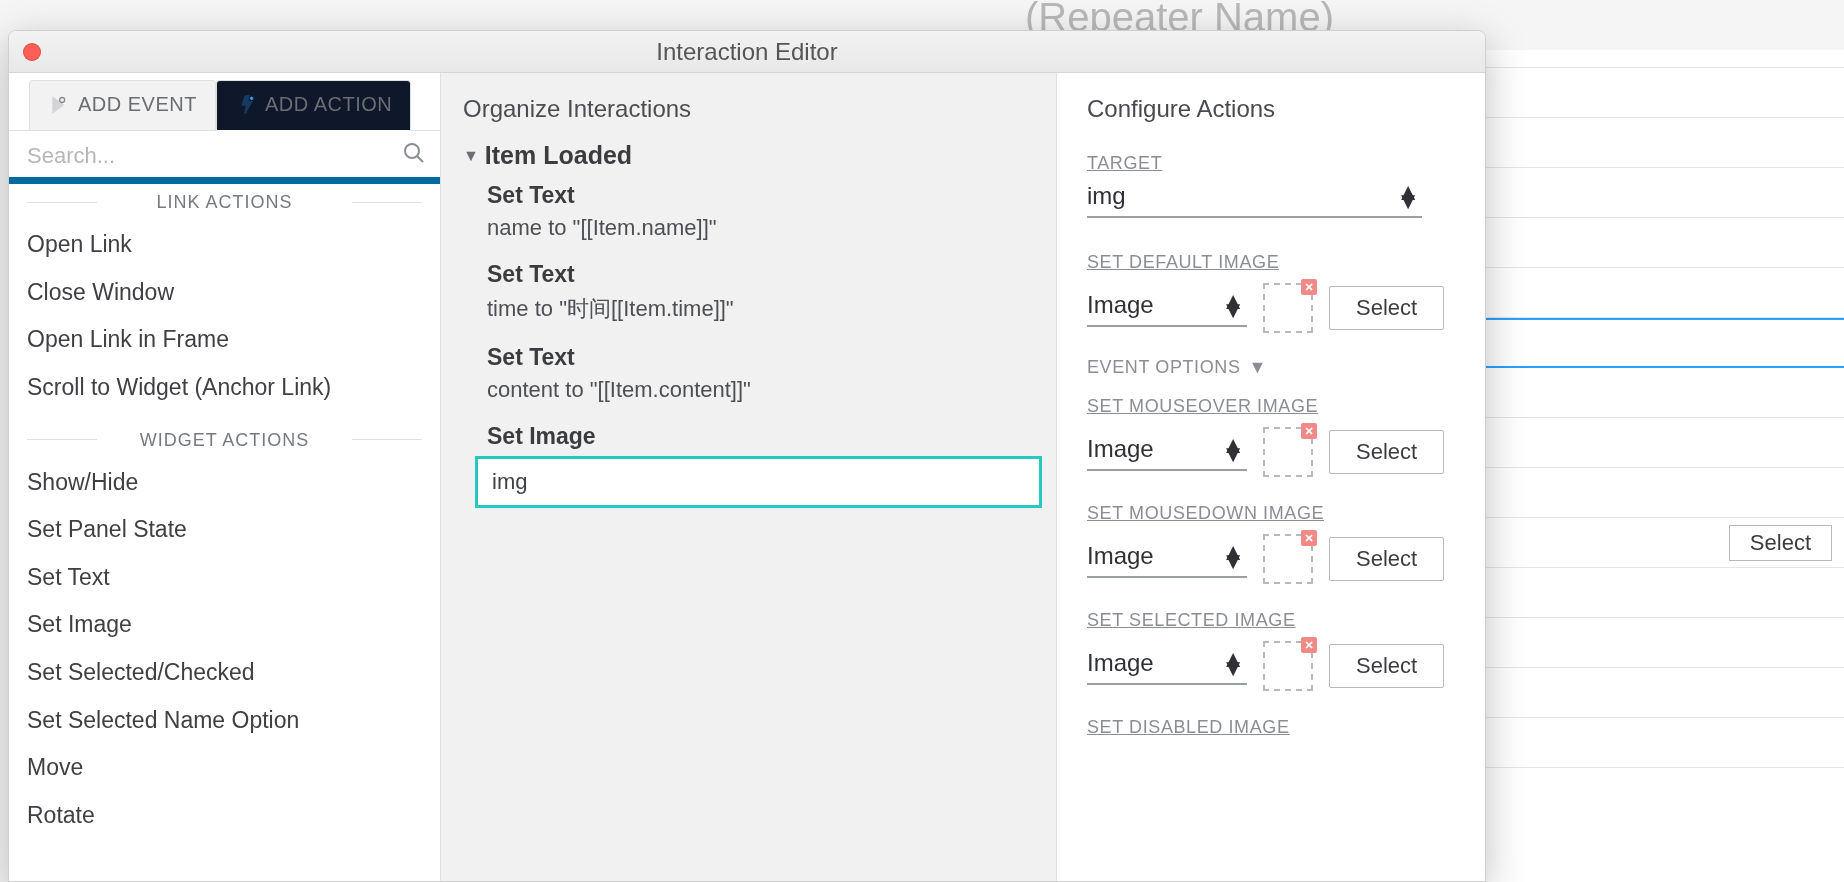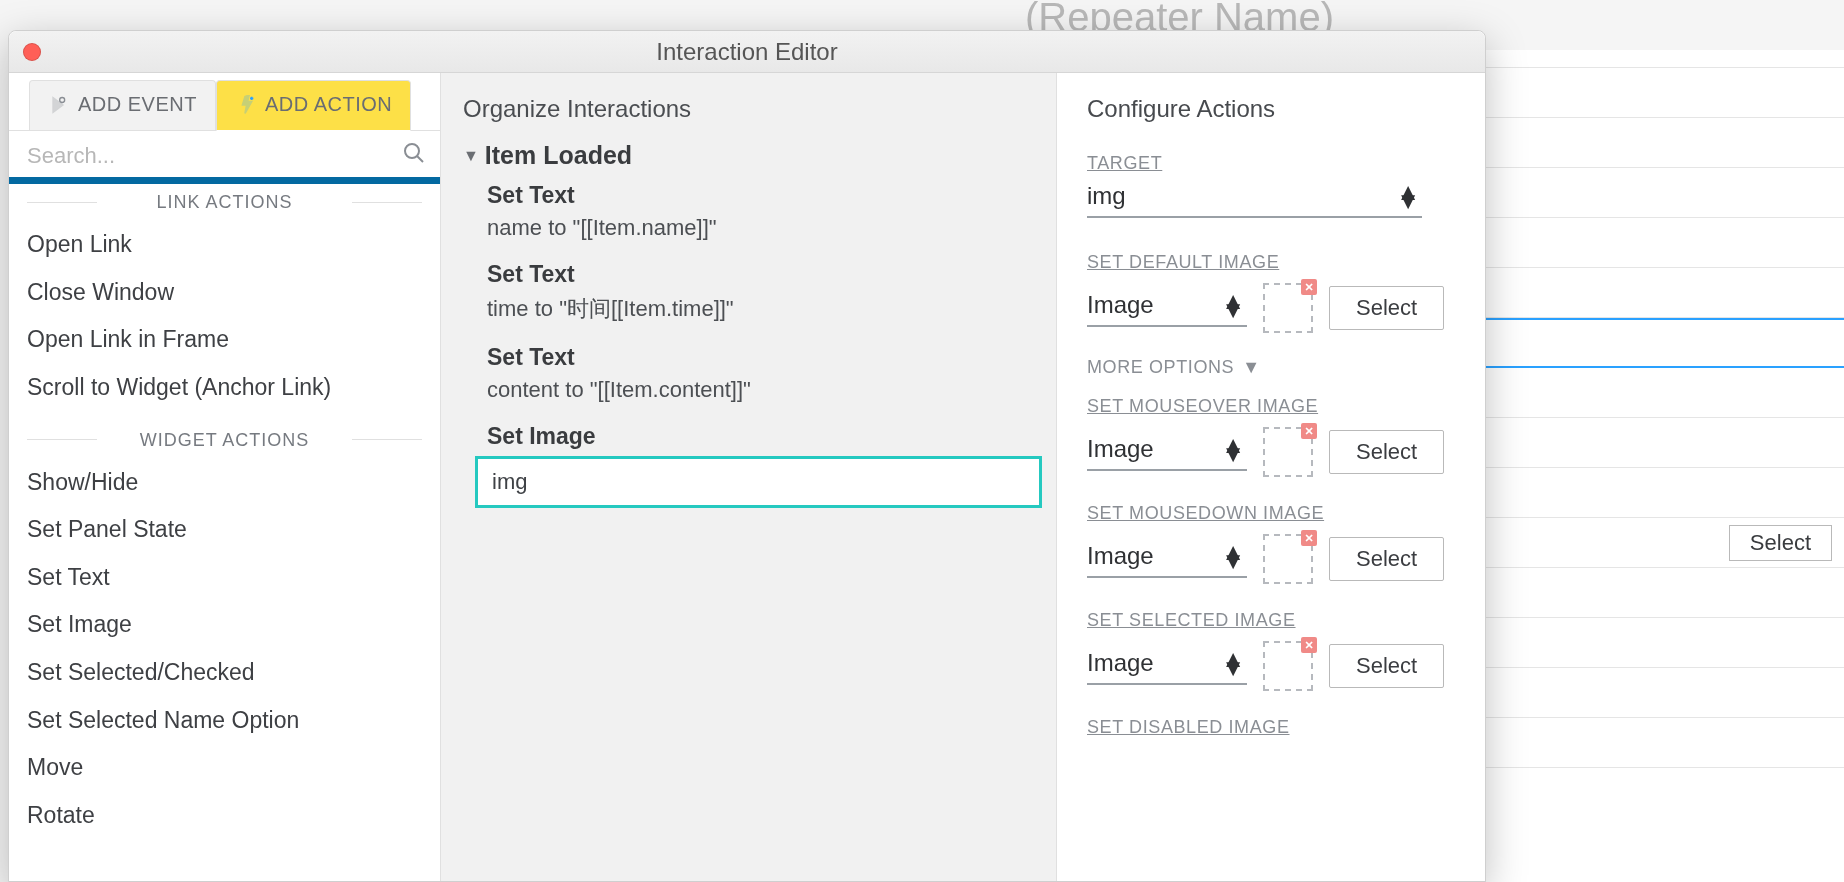--- a/index.html
+++ b/index.html
@@ -30,21 +30,21 @@
   .titlebar .title { font-size:24px; color:#555; }
   .close-dot { position:absolute; left:14px; top:12px; width:18px; height:18px; border-radius:50%; background:#ff5f57; box-shadow:inset 0 0 0 1px rgba(0,0,0,.15);}
   .body { flex:1; display:flex; min-height:0;}
   
   .col-left { width:432px; border-right:1px solid #e0e0e0; display:flex; flex-direction:column; background:#fff; padding-top:0;}
   .col-mid  { width:616px; background:#f1f1f1; border-right:1px solid #e0e0e0; padding:22px 14px 0 14px; overflow:auto;}
   .col-right{ flex:1; background:#fff; padding:22px 30px 0 30px; overflow:auto;}
   
   .left-top { display:flex; height:58px; border-bottom:1px solid #e0e0e0; padding-left:20px; align-items:flex-end;}
   .tab { display:flex; align-items:center; gap:10px; padding:12px 18px 14px; font-size:20px; color:#6a6d72; letter-spacing:.5px; cursor:pointer;}
-  .tab.active { background:#fde047; border:1px solid #e0e0e0; border-bottom:1px solid #fff; margin-bottom:-1px; border-radius:4px 4px 0 0;}
+  .tab.active { background:#0f172a; border:1px solid #e0e0e0; border-bottom:1px solid #fff; margin-bottom:-1px; border-radius:4px 4px 0 0;}
   .tab.inactive { background:#f2f2f2; border:1px solid #e0e0e0; border-bottom:none; border-radius:4px 4px 0 0;}
   .tab .ic { width:20px; height:20px; display:inline-block;}
   .search-wrap { position:relative; margin:4px 0 0 0; border-bottom:7px solid #0369a1;}
   .search-wrap input { width:100%; border:none; outline:none; padding:8px 42px 8px 18px; font-size:22px; color:#444;}
   .search-wrap input::placeholder{color:#b7b7b7;}
   .search-wrap .mag { position:absolute; right:14px; top:6px; width:24px; height:24px; color:#8a8a8a;}
   .group-label { text-align:center; font-size:18px; letter-spacing:1px; color:#767a80; padding:8px 0 6px; position:relative;}
   .group-label::before, .group-label::after{ content:""; position:absolute; top:50%; width:70px; height:1px; background:#e0e0e0;}
   .group-label::before{left:18px;} .group-label::after{right:18px;}
   .action-list { padding:2px 0 10px 0;}
@@ -194,21 +194,21 @@
               <span>▼</span>
             </span>
         </div>
         <div class="img-thumb">
             <div class="xbtn">✕</div>
           </div>
         <button class="btn-select">Select</button>
       </div>
 
       <div class="more-opt">
-        <span>MORE OPTIONS</span>
+        <span>EVENT OPTIONS</span>
           <span>▼</span>
       </div>
 
       <div class="lbl">SET MOUSEOVER IMAGE</div>
       <div class="img-row">
         <div class="img-select-field">
           <span>Image</span>
           <span class="stepper" style="margin-left:auto;">
               <span>▲</span>
               <span>▼</span>

